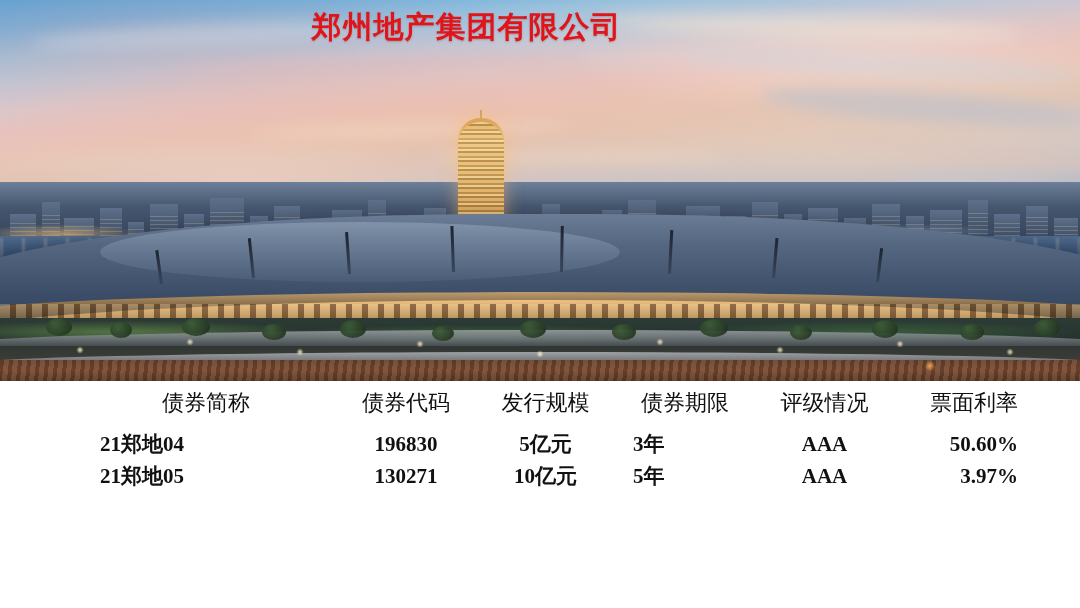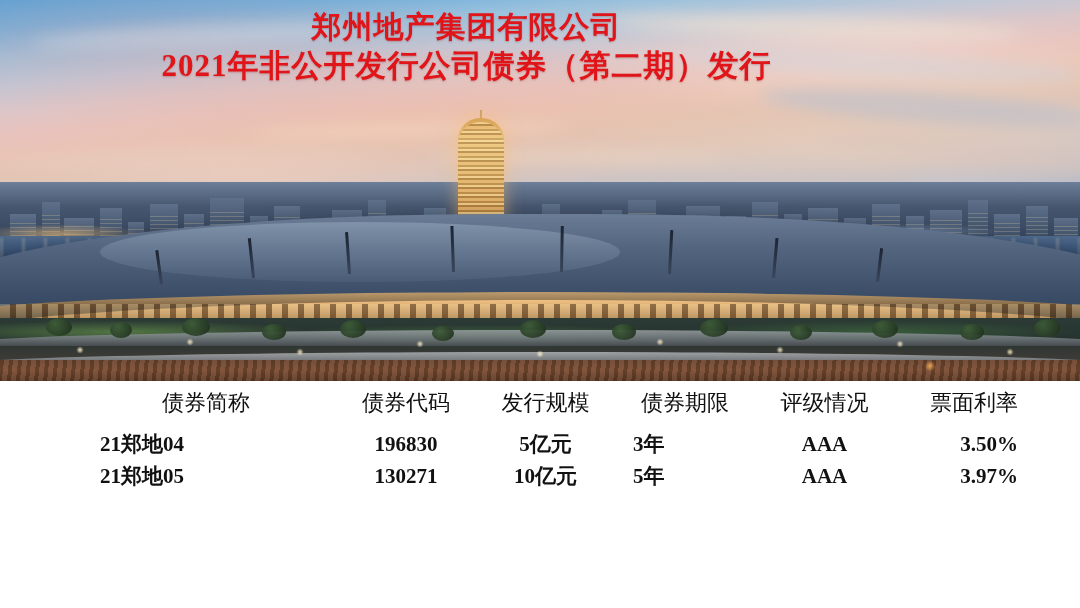--- a/index.html
+++ b/index.html
@@ -350,21 +350,20 @@
     <div class="tree" style="left:612px;top:324px;width:24px;height:16px;"></div>
     <div class="tree" style="left:700px;top:319px;width:28px;height:18px;"></div>
     <div class="tree" style="left:790px;top:325px;width:22px;height:15px;"></div>
     <div class="tree" style="left:872px;top:320px;width:26px;height:18px;"></div>
     <div class="tree" style="left:960px;top:324px;width:24px;height:16px;"></div>
     <div class="tree" style="left:1034px;top:319px;width:26px;height:18px;"></div>
   </div>
 
   <div class="title-block">
     <div class="title-line title-1">郑州地产集团有限公司</div>
-    <div class="title-line title-2">2021年非公开发行公司债券（第二期）发行</div>
   </div>
 
   <div class="table-area">
 
     <table class="bondtable">
       <thead>
         <tr>
           <th class="col-name">债券简称</th>
           <th class="col-code">债券代码</th>
           <th class="col-scale">发行规模</th>
@@ -373,21 +372,21 @@
           <th class="col-rate">票面利率</th>
         </tr>
       </thead>
       <tbody>
         <tr>
           <td class="col-name">21郑地04</td>
           <td class="col-code">196830</td>
           <td class="col-scale">5亿元</td>
           <td class="col-term">3年</td>
           <td class="col-rating">AAA</td>
-          <td class="col-rate">3.50%</td>
+          <td class="col-rate">50.60%</td>
         </tr>
         <tr>
           <td class="col-name">21郑地05</td>
           <td class="col-code">130271</td>
           <td class="col-scale">10亿元</td>
           <td class="col-term">5年</td>
           <td class="col-rating">AAA</td>
           <td class="col-rate">3.97%</td>
         </tr>
       </tbody>

